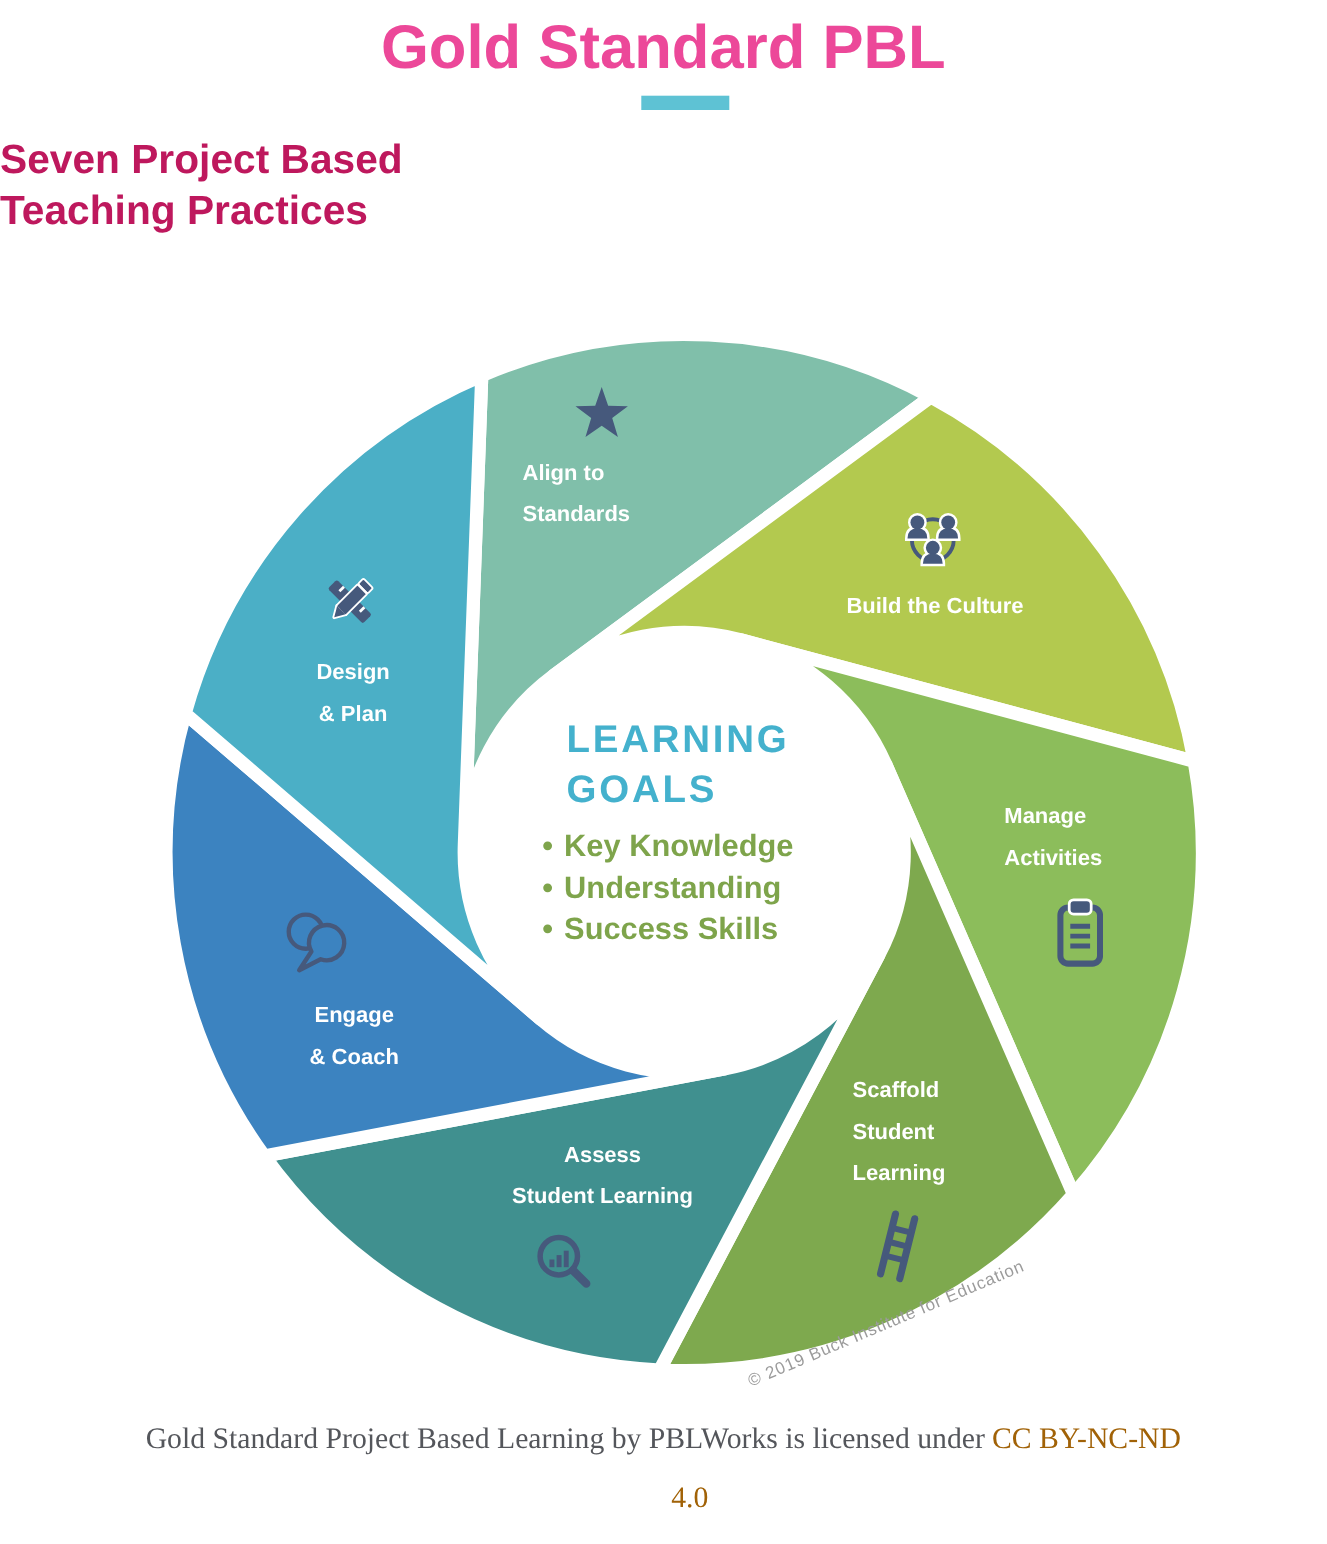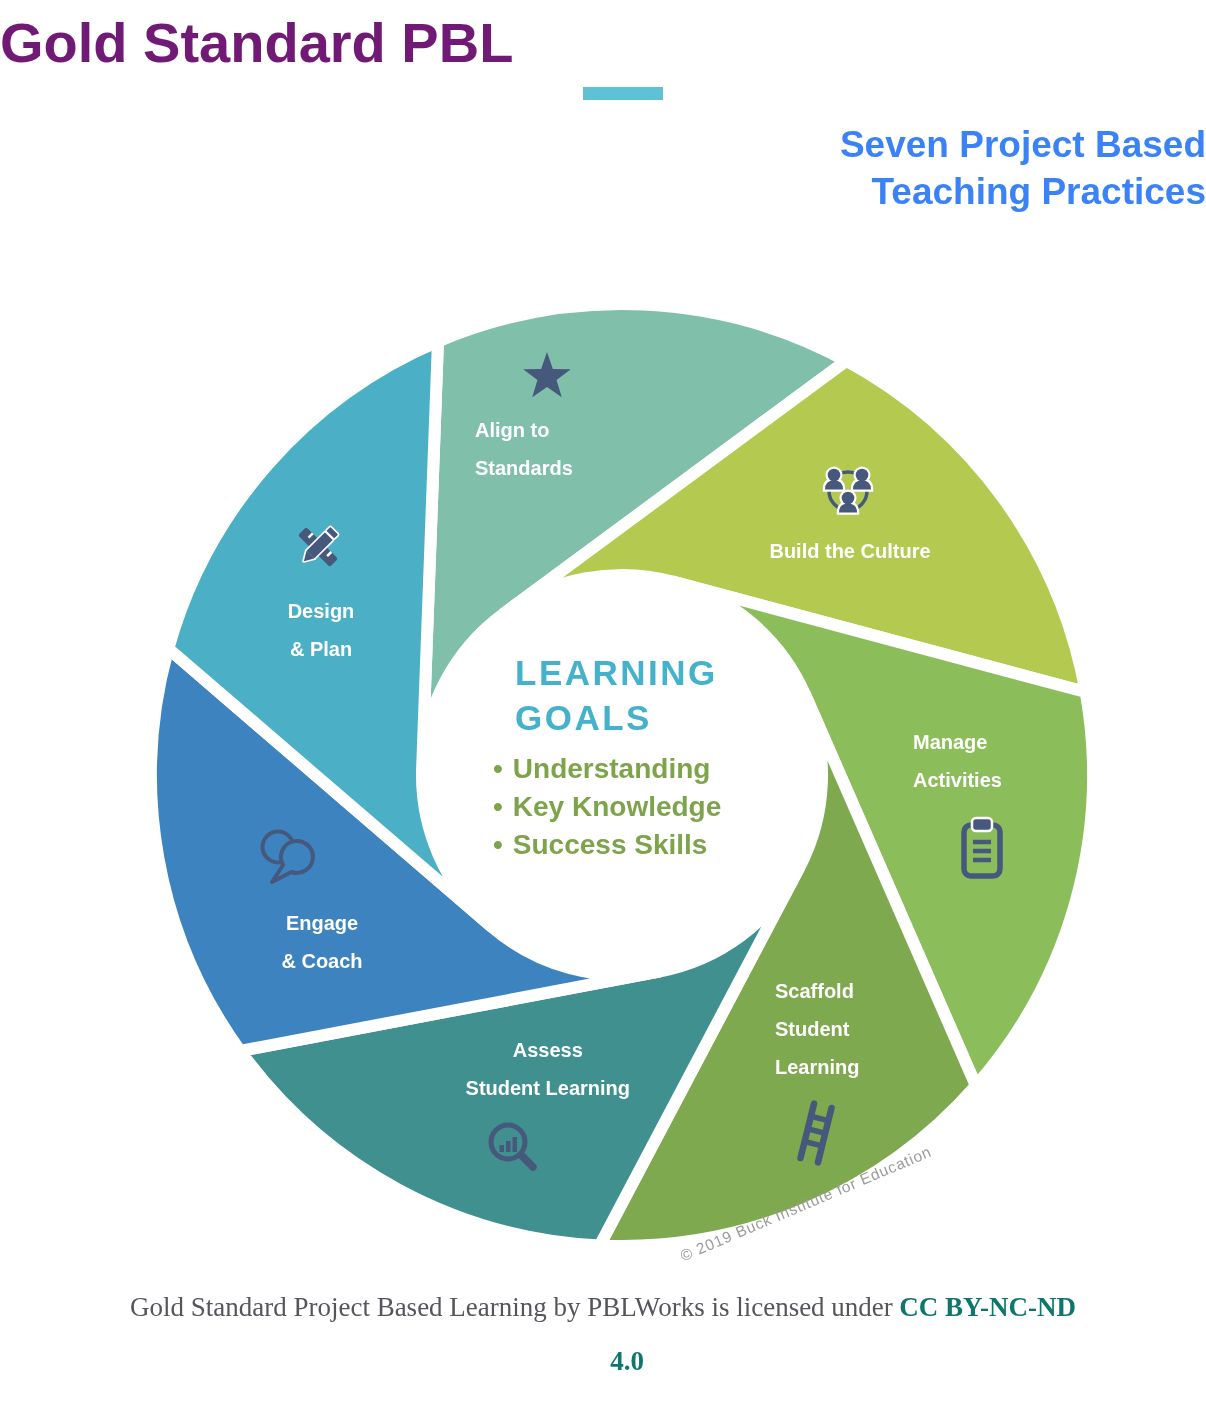--- a/index.html
+++ b/index.html
@@ -1,23 +1,23 @@
 <!DOCTYPE html>
 <html><head>
 <meta charset="utf-8">
 <style>
   html,body{margin:0;padding:0;background:#ffffff;}
   #page{position:relative;width:1206px;height:1404px;background:#ffffff;overflow:hidden;
         font-family:"Liberation Sans", sans-serif;}
   
-  .title{position:absolute;top:10px;left:0;width:100%;text-align:left;
-         font-size:56px;font-weight:bold;color:#701a75;letter-spacing:0px;}
+  .title{position:absolute;top:10px;left:0;width:100%;text-align:center;
+         font-size:56px;font-weight:bold;color:#ec4899;letter-spacing:0px;}
   .title-bar{position:absolute;left:583px;top:87px;width:80px;height:13px;background:#5ec2d4;}
-  .subtitle{position:absolute;top:121px;left:0;width:100%;text-align:right;
-            font-size:37px;font-weight:bold;color:#3b82f6;line-height:47px;white-space:pre-line;}
+  .subtitle{position:absolute;top:121px;left:0;width:100%;text-align:left;
+            font-size:37px;font-weight:bold;color:#be185d;line-height:47px;white-space:pre-line;}
   
   #wheel-box{position:absolute;left:142px;top:295px;width:960px;height:960px;}
   #wheel-svg{position:absolute;left:0;top:0;}
   .seg-label{position:absolute;color:#ffffff;font-weight:bold;font-size:20px;line-height:38px;
              white-space:pre-line;}
   .lbl-center{transform:translate(-50%,-50%);text-align:center;}
   .lbl-left{transform:translate(0,-50%);text-align:left;}
   .lbl-right{transform:translate(-100%,-50%);text-align:center;}
   .seg-icon{position:absolute;transform:translate(-50%,-50%);line-height:0;}
   
@@ -25,21 +25,21 @@
   #goals-heading{font-size:35px;font-weight:bold;color:#44b1cd;letter-spacing:2.5px;
                  line-height:45px;white-space:pre-line;}
   #goals-list{list-style:none;margin:10px 0 0 -22px;padding:0;}
   #goals-list li{font-size:28px;font-weight:bold;color:#7ea44b;line-height:38px;}
   #goals-list li::before{content:"\2022";margin-right:10px;}
   
   #copyright{position:absolute;left:806px;top:1204px;transform:translate(-50%,-50%) rotate(-23deg);
              color:#9b9b9b;font-size:15.5px;letter-spacing:0.8px;white-space:nowrap;}
   #footer{position:absolute;top:1292px;left:0;width:100%;text-align:center;
           font-family:"Liberation Serif", serif;font-size:27px;color:#54565b;}
-  #footer .lic-link{color:#0f766e;text-decoration:none;cursor:pointer;font-weight:bold;}
+  #footer .lic-link{color:#a16207;text-decoration:none;cursor:pointer;}
   #footer-line2{margin-top:23px;padding-left:48px;}
   #footer-text{margin-right:0.24em;}
 </style>
 </head>
 <body>
 
 <div id="page">
 
   <div class="title">Gold Standard PBL</div>
   <div class="title-bar"></div>
@@ -159,22 +159,22 @@
       </svg>
     </div>
     <div class="seg-label lbl-center" style="left:179px;top:335px;">Design
 &amp; Plan</div>
   </div>
 
   <div id="center-goals">
     <div id="goals-heading">LEARNING
 GOALS</div>
     <ul id="goals-list">
+      <li>Key Knowledge</li>
       <li>Understanding</li>
-      <li>Key Knowledge</li>
       <li>Success Skills</li>
     </ul>
   </div>
 
   <div id="copyright">© 2019 Buck Institute for Education</div>
 
   <div id="footer">
     <div id="footer-line1">
       <span id="footer-text">Gold Standard Project Based Learning by PBLWorks is licensed under</span><a class="lic-link" href="#">CC BY-NC-ND</a>
     </div>

